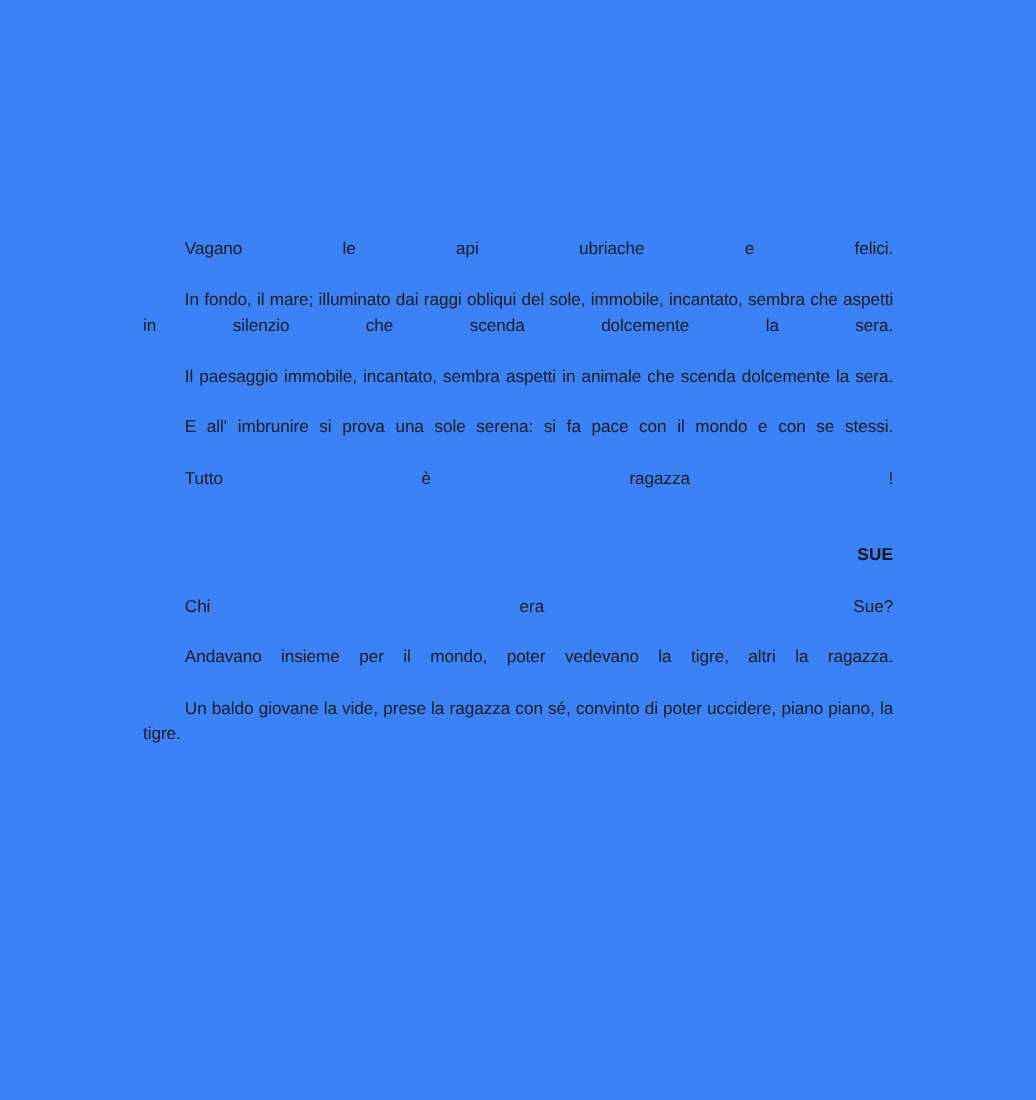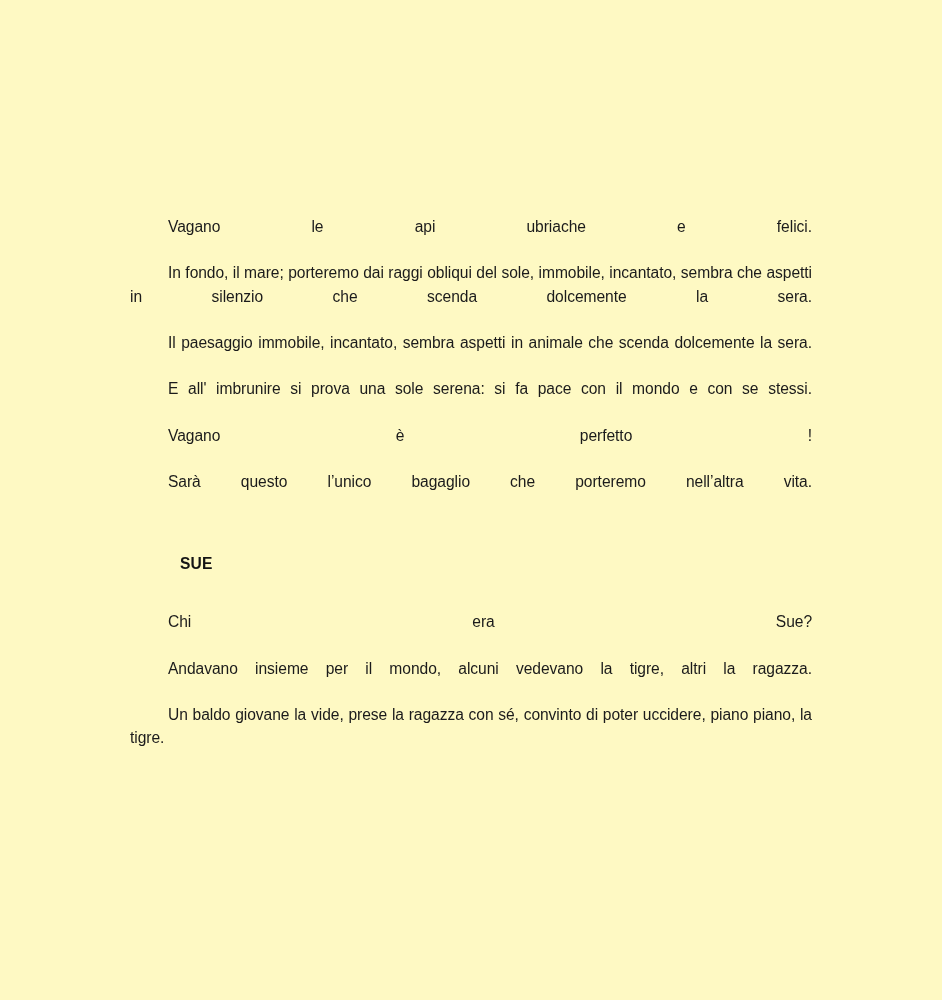--- a/index.html
+++ b/index.html
@@ -12,21 +12,21 @@
     height: 1000px;
     position: relative;
     overflow: hidden;
     font-family: "Liberation Sans", sans-serif;
     -webkit-font-smoothing: antialiased;
   }
 
   #page {
     position: absolute;
     inset: 0;
-    background: #fef9c3;
+    background: #3b82f6;
   }
 
   
   #text-column {
     position: absolute;
     left: 130px;
     top: 215px;
     width: 682px;
   }
 
@@ -45,53 +45,53 @@
   }
 
   
   .para::after {
     content: "";
     display: inline-block;
     width: 100%;
   }
 
   .heading {
-    margin: 12px;
+    margin: 0;
     padding: 0;
     text-indent: 38px;
     font-size: 15.6px;
     line-height: 23.2px;
     font-weight: bold;
     color: #141414;
     letter-spacing: 0.2px;
+    text-align: right;
   }
 
   .spacer {
     height: 23.2px;
   }
 </style>
 </head>
 <body>
 
 <div id="page">
 
   <div id="text-column">
 
     <p class="para">Vagano le api ubriache e felici.</p>
-    <p class="para">In fondo, il mare; porteremo dai raggi obliqui del sole, immobile, incantato, sembra che aspetti in silenzio che scenda dolcemente la sera.</p>
+    <p class="para">In fondo, il mare; illuminato dai raggi obliqui del sole, immobile, incantato, sembra che aspetti in silenzio che scenda dolcemente la sera.</p>
     <p class="para">Il paesaggio immobile, incantato, sembra  aspetti in animale che scenda dolcemente la sera.</p>
     <p class="para">E all' imbrunire si prova una sole serena: si fa pace con il mondo e con se stessi.</p>
-    <p class="para">Vagano è perfetto !</p>
-    <p class="para">Sarà questo l’unico bagaglio che porteremo nell’altra vita.</p>
+    <p class="para">Tutto è ragazza !</p>
 
     <div class="spacer"></div>
 
     <p class="heading">SUE</p>
 
     <div class="spacer"></div>
 
     <p class="para">Chi era Sue?</p>
-    <p class="para">Andavano insieme per il mondo, alcuni vedevano la tigre, altri la ragazza.</p>
+    <p class="para">Andavano insieme per il mondo, poter vedevano la tigre, altri la ragazza.</p>
     <p class="para">Un baldo giovane la vide, prese la ragazza con sé, convinto di poter uccidere, piano piano, la tigre.</p>
 
   </div>
 
 </div>
 
 </body></html>

